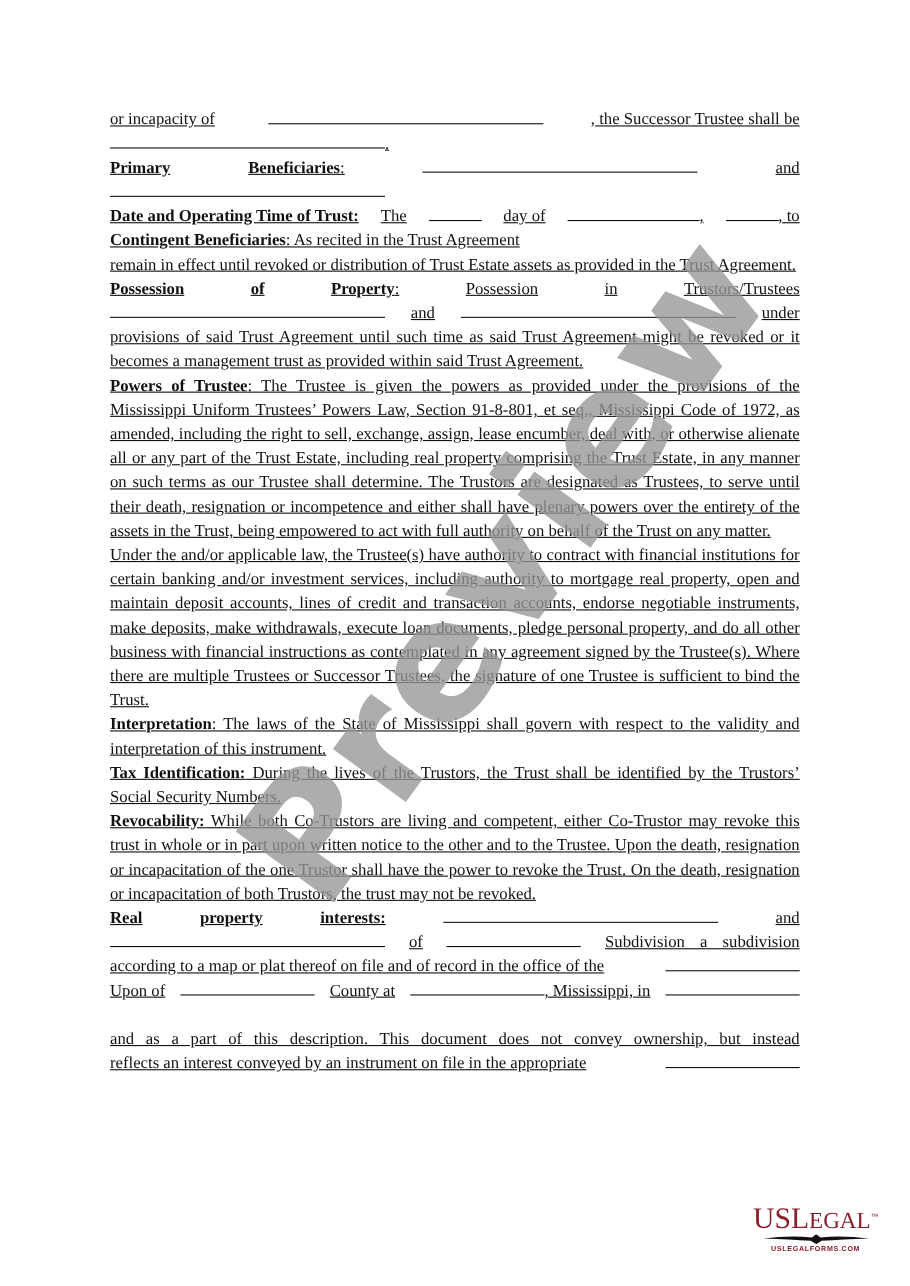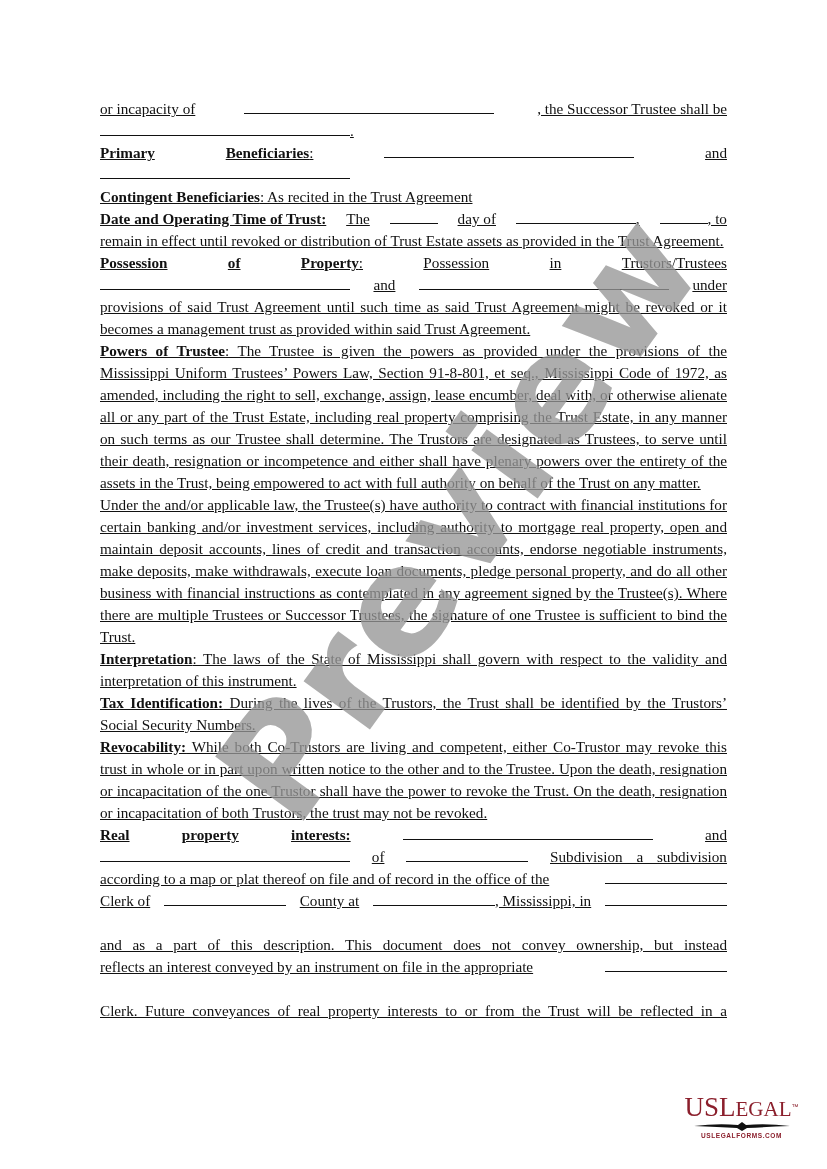--- a/index.html
+++ b/index.html
@@ -72,31 +72,31 @@
   <div class="line">
     <b>Primary</b>
     <span><b>Beneficiaries</b><span>:</span></span>
     <span class="blank w250"></span>
     <span>and</span>
   </div>
   <div class="line left">
     <span class="blank w250"></span>
   </div>
 
-  <div class="line left">
-    <span><b>Contingent Beneficiaries</b><span>: As recited in the Trust Agreement</span></span>
-  </div>
-
   <div class="line">
     <b>Date and Operating Time of Trust:</b>
     <span>The</span>
     <span class="blank w48"></span>
     <span>day of</span>
     <span><span class="blank w120"></span><span>,</span></span>
     <span><span class="blank w48"></span><span>, to</span></span>
+  </div>
+
+  <div class="line left">
+    <span><b>Contingent Beneficiaries</b><span>: As recited in the Trust Agreement</span></span>
   </div>
   <div class="para">remain in effect until revoked or distribution of Trust Estate assets as provided in the Trust Agreement.</div>
 
   <div class="line">
     <b>Possession</b>
     <b>of</b>
     <span><b>Property</b><span>:</span></span>
     <span>Possession</span>
     <span>in</span>
     <span>Trustors/Trustees</span>
@@ -138,32 +138,31 @@
     <span class="blank w250"></span>
     <span>of</span>
     <span class="blank w122"></span>
     <span style="word-spacing:10px">Subdivision a subdivision</span>
   </div>
   <div class="line">
     <span>according to a map or plat thereof on file and of record in the office of the</span>
     <span class="blank w122"></span>
   </div>
   <div class="line">
-    <span>Clerk of</span>
+    <span>Upon of</span>
     <span class="blank w122"></span>
     <span>County at</span>
     <span><span class="blank w122"></span><span>, Mississippi, in</span></span>
     <span class="blank w122"></span>
   </div>
   <div class="para last-justify">and as a part of this description. This document does not convey ownership, but instead</div>
   <div class="line">
     <span>reflects an interest conveyed by an instrument on file in the appropriate</span>
     <span class="blank w122"></span>
   </div>
-  <div class="para last-justify">Clerk. Future conveyances of real property interests to or from the Trust will be reflected in a</div>
 </div>
 
 <div class="watermark">Preview</div>
 
 <div class="logo">
   <div class="logo-main">
     <span>US</span><span>L</span><span class="sc">EGAL</span><span class="logo-tm">™</span>
   </div>
   <svg class="logo-wing" width="96" height="9" viewBox="0 0 96 9">
     <path d="M0 4 Q24 1 44 3 L48 0 L52 3 Q72 1 96 4 Q72 5 53 6 L48 9 L43 6 Q24 5 0 4Z" fill="#111"></path>

